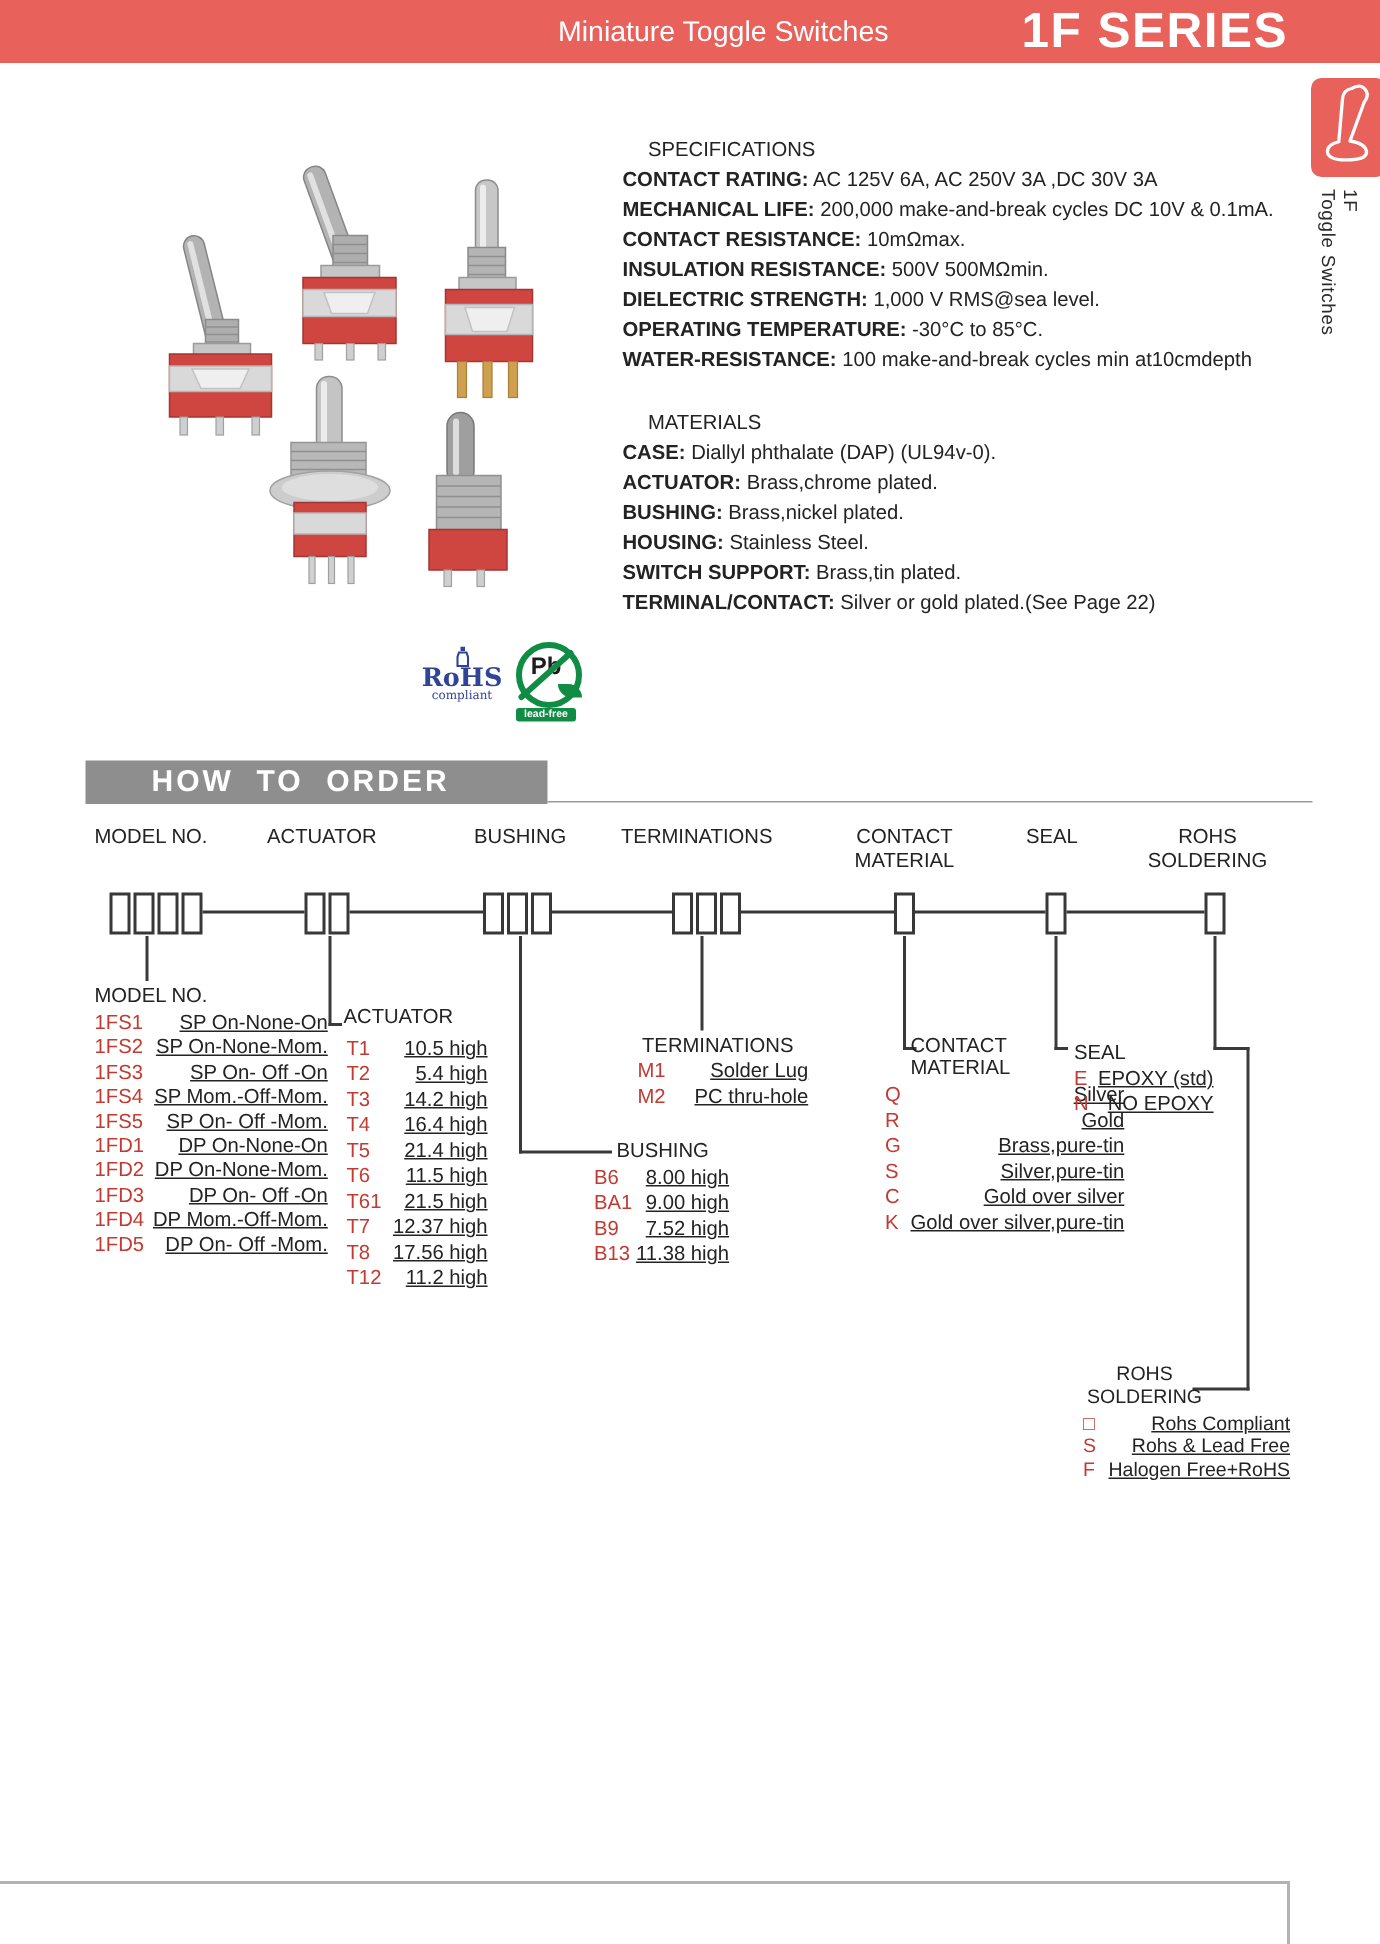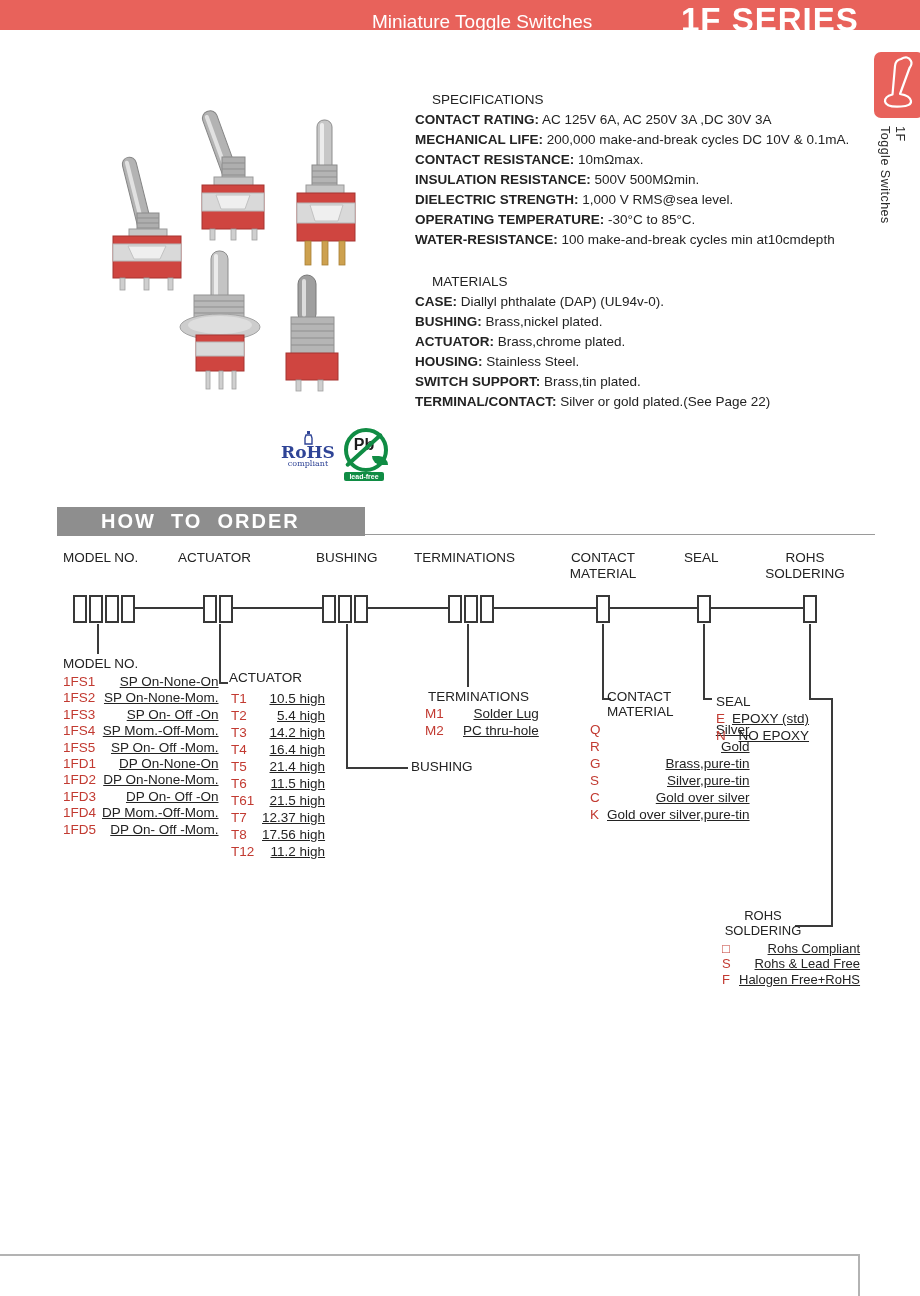--- a/index.html
+++ b/index.html
@@ -2,21 +2,21 @@
 <html style="--accent-red: #e8625b; --code-red: #c23a31; --bar-gray: #8e8e8e; --rohs-blue: #2f4496; --leadfree-green: #108c44; --switch-red: #cf4540; --pin-gold: #cda14f;"><head>
 <meta charset="utf-8">
 <style>
   html,body { margin:0; padding:0; background:#ffffff; }
   .page {
     position:relative; width:920px; height:1296px; background:#fff;
     font-family:"Liberation Sans", sans-serif; color:#2b2b2b; overflow:hidden;
   }
 
   
-  .header-bar { position:absolute; left:0; top:0; width:920px; height:30px; background:var(--accent-red,#e8625b); }
+  .header-bar { position:absolute; left:0; top:0; width:920px; height:42px; background:var(--accent-red,#e8625b); }
   .header-subtitle { position:absolute; left:372px; top:11px; font-size:19px; color:#fff; white-space:pre; }
   .header-series { position:absolute; left:681px; top:1px; font-size:33px; font-weight:bold; color:#fff; letter-spacing:1px; white-space:pre; }
 
   
   .side-icon-box { position:absolute; left:874px; top:52px; width:50px; height:66px; background:var(--accent-red,#e8625b); border-radius:7px; }
   .side-tab-text { position:absolute; left:877px; top:126px; height:130px; writing-mode:vertical-rl; font-size:12.5px; line-height:15px; color:#2a2a2a; white-space:pre-line; letter-spacing:.5px; }
 
   
   .photo-area { position:absolute; left:100px; top:95px; width:290px; height:320px; }
 
@@ -198,22 +198,22 @@
         <div class="spec-row"><span class="lbl">OPERATING TEMPERATURE:</span><span class="val"> -30°C to 85°C.</span></div>
         <div class="spec-row"><span class="lbl">WATER-RESISTANCE:</span><span class="val"> 100 make-and-break cycles min at10cmdepth</span></div>
       </div>
   </div>
 
   <div class="text-block materials">
     <div class="block-title">MATERIALS</div>
     <div>
 
     <div class="spec-row"><span class="lbl">CASE:</span><span class="val"> Diallyl phthalate (DAP) (UL94v-0).</span></div>
+        <div class="spec-row"><span class="lbl">ACTUATOR:</span><span class="val"> Brass,chrome plated.</span></div>
         <div class="spec-row"><span class="lbl">BUSHING:</span><span class="val"> Brass,nickel plated.</span></div>
-        <div class="spec-row"><span class="lbl">ACTUATOR:</span><span class="val"> Brass,chrome plated.</span></div>
         <div class="spec-row"><span class="lbl">HOUSING:</span><span class="val"> Stainless Steel.</span></div>
         <div class="spec-row"><span class="lbl">SWITCH  SUPPORT:</span><span class="val"> Brass,tin plated.</span></div>
         <div class="spec-row"><span class="lbl">TERMINAL/CONTACT:</span><span class="val"> Silver or gold plated.(See Page 22)</span></div>
       </div>
   </div>
 
   <div class="order-bar">HOW  TO  ORDER</div>
   <div class="order-rule"></div>
 
   <div class="col-head" style="left:63px;">MODEL NO.</div>
@@ -297,20 +297,27 @@
         <div class="row"><span class="code">T6</span><span class="desc">11.5 high</span></div>
         <div class="row"><span class="code">T61</span><span class="desc">21.5 high</span></div>
         <div class="row"><span class="code">T7</span><span class="desc">12.37 high</span></div>
         <div class="row"><span class="code">T8</span><span class="desc">17.56 high</span></div>
         <div class="row"><span class="code">T12</span><span class="desc">11.2 high</span></div>
       </div>
   </div>
 
   <div class="order-list list-bushing">
     <div class="list-label">BUSHING</div>
+    <div class="rows">
+
+    <div class="row"><span class="code">B6</span><span class="desc">8.00 high</span></div>
+        <div class="row"><span class="code">BA1</span><span class="desc">9.00 high</span></div>
+        <div class="row"><span class="code">B9</span><span class="desc">7.52 high</span></div>
+        <div class="row"><span class="code">B13</span><span class="desc">11.38 high</span></div>
+      </div>
   </div>
 
   <div class="order-list list-term">
     <div class="list-label">TERMINATIONS</div>
     <div class="rows">
 
     <div class="row"><span class="code">M1</span><span class="desc">Solder Lug</span></div>
         <div class="row"><span class="code">M2</span><span class="desc">PC thru-hole</span></div>
       </div>
   </div>

